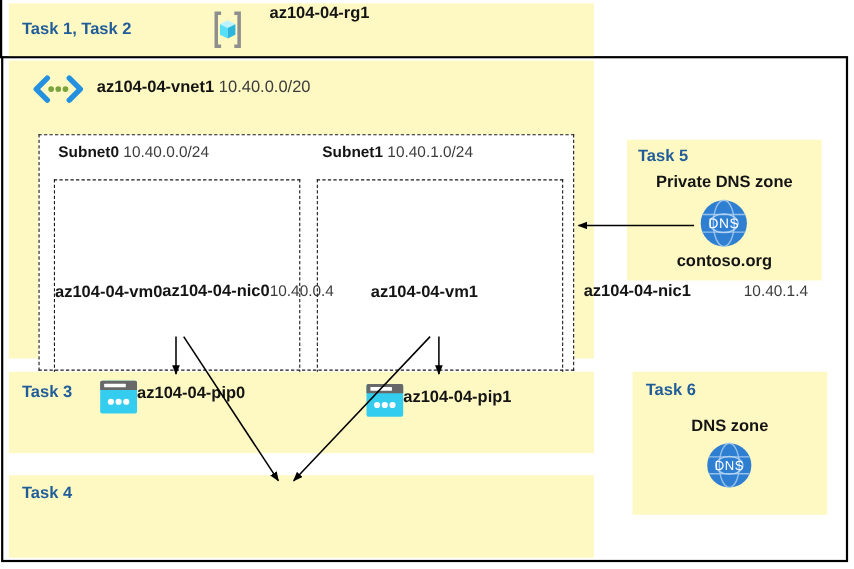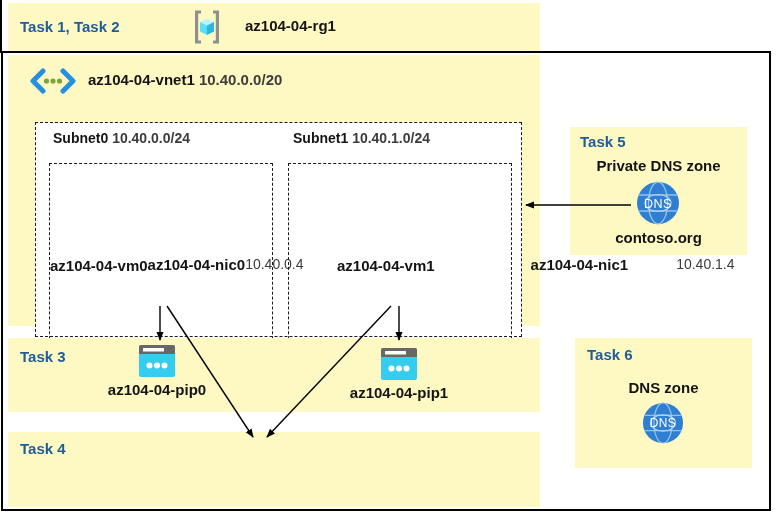--- a/index.html
+++ b/index.html
@@ -9,38 +9,38 @@
   }
   .abs { position:absolute; }
   .band { position:absolute; background:#fef9c3; }
   .frame {
     position:absolute; left:1px; top:51px; width:770px; height:460px;
     border:2px solid #000; box-sizing:border-box; background:transparent;
   }
   .edge-stub { position:absolute; left:0; top:0; width:2px; height:53px; background:#000; }
   .task-label { position:absolute; font-size:15px; font-weight:700; color:#1f5c99; white-space:nowrap; }
   .res-label { font-size:15px; font-weight:700; color:#141414; white-space:nowrap; }
-  .cidr { font-weight:700; color:#3c3c3c; }
+  .cidr { font-weight:400; color:#3c3c3c; }
   .subnet-label { position:absolute; font-size:14px; font-weight:700; color:#141414; white-space:nowrap; }
   .subnet-label .cidr { font-size:14px; }
   .outer-dashed {
     position:absolute; left:27px; top:53px; width:487px; height:215px;
     border:1.5px dashed #1a1a1a; background:#ffffff; box-sizing:border-box;margin-top:14px;
   }
   .subnet-box {
     position:absolute; top:40px; width:224px; height:196px;
     border:1.5px dashed #1a1a1a; box-sizing:border-box;
     display:flex; flex-direction:row; align-items:center; padding-top:4px;
   }
   .vm-label { margin-top:5px; }
   .nic-icon { margin-top:6px; }
   .nic-label { margin-top:3px; }
   .ip { font-size:14px; color:#3c3c3c; margin-top:1px; }
   .stack {
-    position:absolute; display:flex; flex-direction:column; align-items:center; width:132px;
+    position:absolute; display:flex; flex-direction:row; width:132px;
   }
   .stack .res-label { margin-top:4px; }
   .center-text { position:absolute; left:0; width:100%; text-align:center; }
   .arrow-layer { position:absolute; left:0; top:0; width:776px; height:517px; pointer-events:none; }
   svg { display:block; }
 </style>
 </head>
 <body>
 
 <div class="canvas">
@@ -50,21 +50,21 @@
 
   <div class="band" style="left:8px; top:3px; width:532px; height:48px;">
     <span class="task-label" style="left:12px; top:15px;">Task 1, Task 2</span>
     <svg class="abs" style="left:184px; top:7px;" width="30" height="34" viewBox="0 0 30 34">
       <path d="M9,2 H4.6 V32 H9" fill="none" stroke="#8f8f8f" stroke-width="3.2"></path>
       <path d="M21,2 H25.4 V32 H21" fill="none" stroke="#8f8f8f" stroke-width="3.2"></path>
       <polygon points="15,8.5 22,12 15,15.5 8,12" fill="#bdf2ff"></polygon>
       <polygon points="8,12 15,15.5 15,25 8,21.5" fill="#55e0f7"></polygon>
       <polygon points="22,12 15,15.5 15,25 22,21.5" fill="#2cb6de"></polygon>
     </svg>
-    <span class="res-label abs" style="left:237px; top:14px;">az104-04-rg1</span>
+    <span class="res-label abs" style="left:237px; top:0;">az104-04-rg1</span>
   </div>
 
   <div class="band" style="left:8px; top:55px; width:532px; height:271px;">
     <svg class="abs" style="left:22px; top:13px;" width="46" height="26" viewBox="0 0 46 26">
       <polyline points="13,3 3,13 13,23" fill="none" stroke="#2390e0" stroke-width="5" stroke-linecap="round" stroke-linejoin="round"></polyline>
       <polyline points="33,3 43,13 33,23" fill="none" stroke="#2390e0" stroke-width="5" stroke-linecap="round" stroke-linejoin="round"></polyline>
       <circle cx="16.5" cy="13" r="2.6" fill="#79a33c"></circle>
       <circle cx="23" cy="13" r="2.6" fill="#79a33c"></circle>
       <circle cx="29.5" cy="13" r="2.6" fill="#79a33c"></circle>
     </svg>

